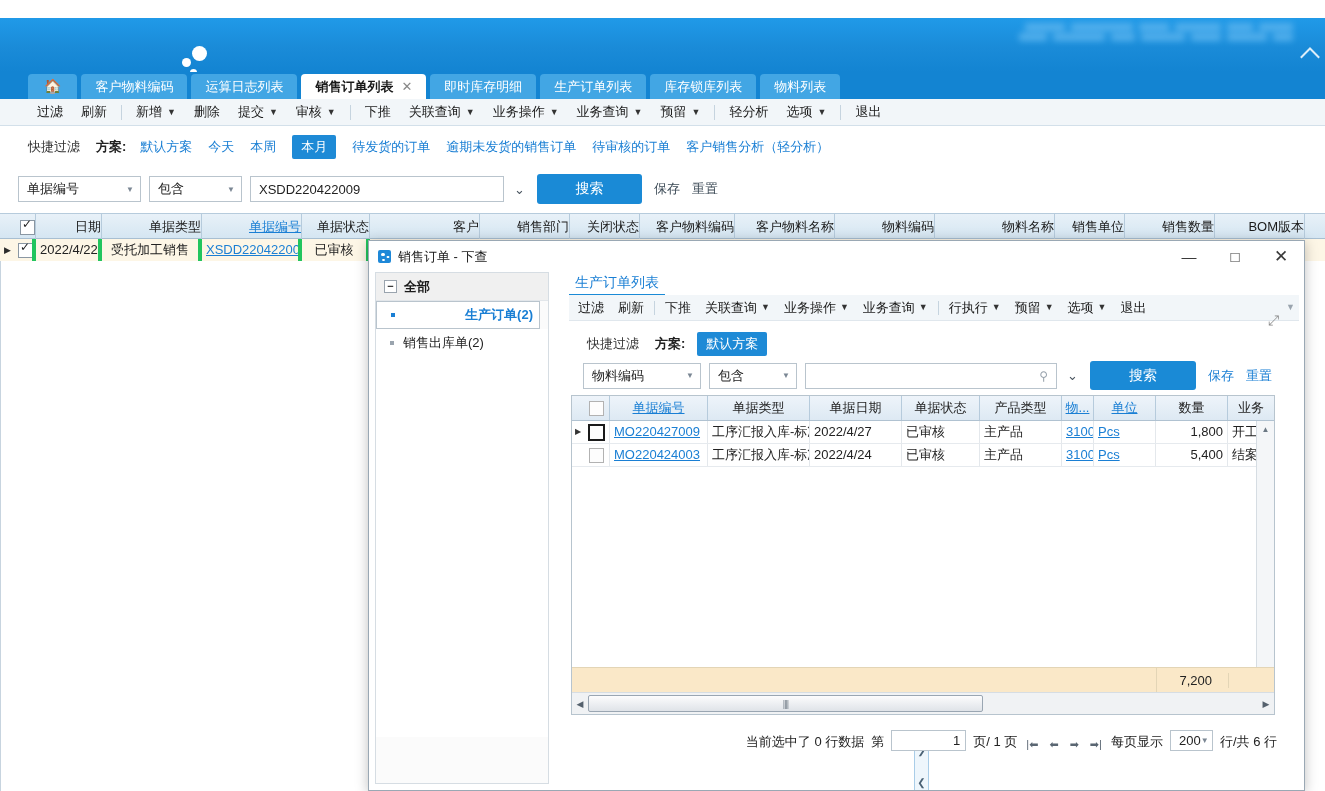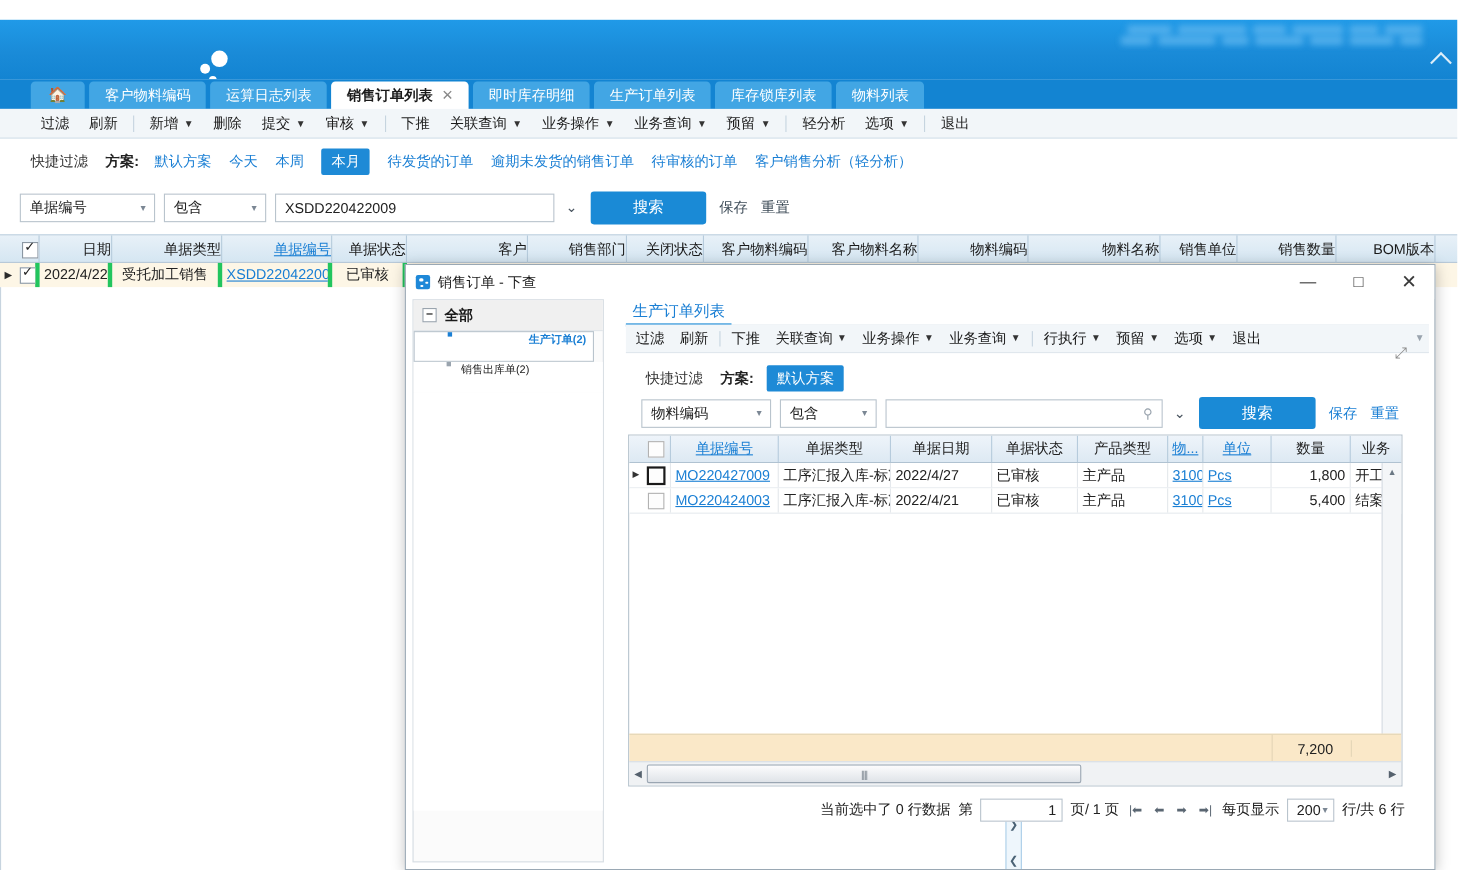--- a/index.html
+++ b/index.html
@@ -208,22 +208,22 @@
     height: 27px; display: flex; align-items: center; padding-left: 8px;
     background: #f0f0f0; border-bottom: 1px solid #e2e6ea;
     font-size: 13px; font-weight: bold; color: #1a1a1a;
   }
   .tree-toggle {
     width: 11px; height: 11px; border: 1px solid #9aa4ae; background: #fff;
     display: inline-flex; align-items: center; justify-content: center;
     font-size: 11px; line-height: 1; margin-right: 7px; color: #333;
   }
   .tree-item {
-    height: 28px; display: flex; align-items: flex-start; padding-left: 30px;
-    font-size: 10px; color: #222; background: #ffffff;
+    height: 28px; display: flex; align-items: center; padding-left: 14px;
+    font-size: 13px; color: #222; background: #ffffff;
   }
   .tree-item .bullet {
     width: 4px; height: 4px; background: #9aa4ae; margin-right: 9px; flex: 0 0 auto;
   }
   .tree-item.sel { color: #1a7fd4; font-weight: bold; }
   .tree-item.sel .bullet { background: #1a7fd4; }
   .tree-fill { background: #ffffff; flex: 1; }
   .split-btns {
     position: absolute; left: 545px; top: 492px; width: 13px; height: 64px;
     background: #eef6fc; border: 1px solid #a9cde8; border-radius: 3px;
@@ -317,21 +317,21 @@
   .hs-arrow { width: 16px; text-align: center; font-size: 9px; color: #55616d; }
   .hs-thumb {
     height: 15px; background: linear-gradient(180deg,#fcfcfd,#dfe3e8);
     border: 1px solid #9aa6b2; border-radius: 2px;
     display: flex; align-items: center; justify-content: center;
     font-size: 9px; color: #7a848e; letter-spacing: -1px;
   }
 
   .mr-status {
     position: absolute; left: 0; top: 449px; width: 730px; height: 30px;
-    display: flex; align-items: center; justify-content: flex-end;
+    display: flex; align-items: flex-end; justify-content: flex-end;
     font-size: 13px; color: #222; padding-right: 22px; box-sizing: border-box;
     gap: 7px;
   }
   .pagebox {
     width: 75px; height: 21px; border: 1px solid #b9c4cd; background: #fff;
     text-align: right; padding-right: 5px; box-sizing: border-box; line-height: 20px;
   }
   .navbtn { color: #5a6672; font-size: 11px; padding: 0 2px; }
   .ppbox {
     width: 43px; height: 21px; border: 1px solid #b9c4cd; background: #fff;
@@ -665,21 +665,21 @@
           <div class="mg-c" style="width:46px;border-right:none;">开工</div>
         </div>
 
         <div class="mg-row">
           <div class="mg-c" style="width:12px;border-right:none;"></div>
           <div class="mg-c ctr" style="width:26px;padding:0;">
             <span class="cellbox"></span>
           </div>
           <div class="mg-c link" style="width:98px;">MO220424003</div>
           <div class="mg-c" style="width:102px;">工序汇报入库-标准</div>
-          <div class="mg-c" style="width:92px;">2022/4/21</div>
+          <div class="mg-c" style="width:92px;">2022/4/24</div>
           <div class="mg-c" style="width:78px;">已审核</div>
           <div class="mg-c" style="width:82px;">主产品</div>
           <div class="mg-c link" style="width:32px;">3100</div>
           <div class="mg-c link" style="width:62px;">Pcs</div>
           <div class="mg-c num" style="width:72px;">5,400</div>
           <div class="mg-c" style="width:46px;border-right:none;">结案</div>
         </div>
 
         <div class="mg-vscroll">
           <div class="vs-arrow">▲</div>

